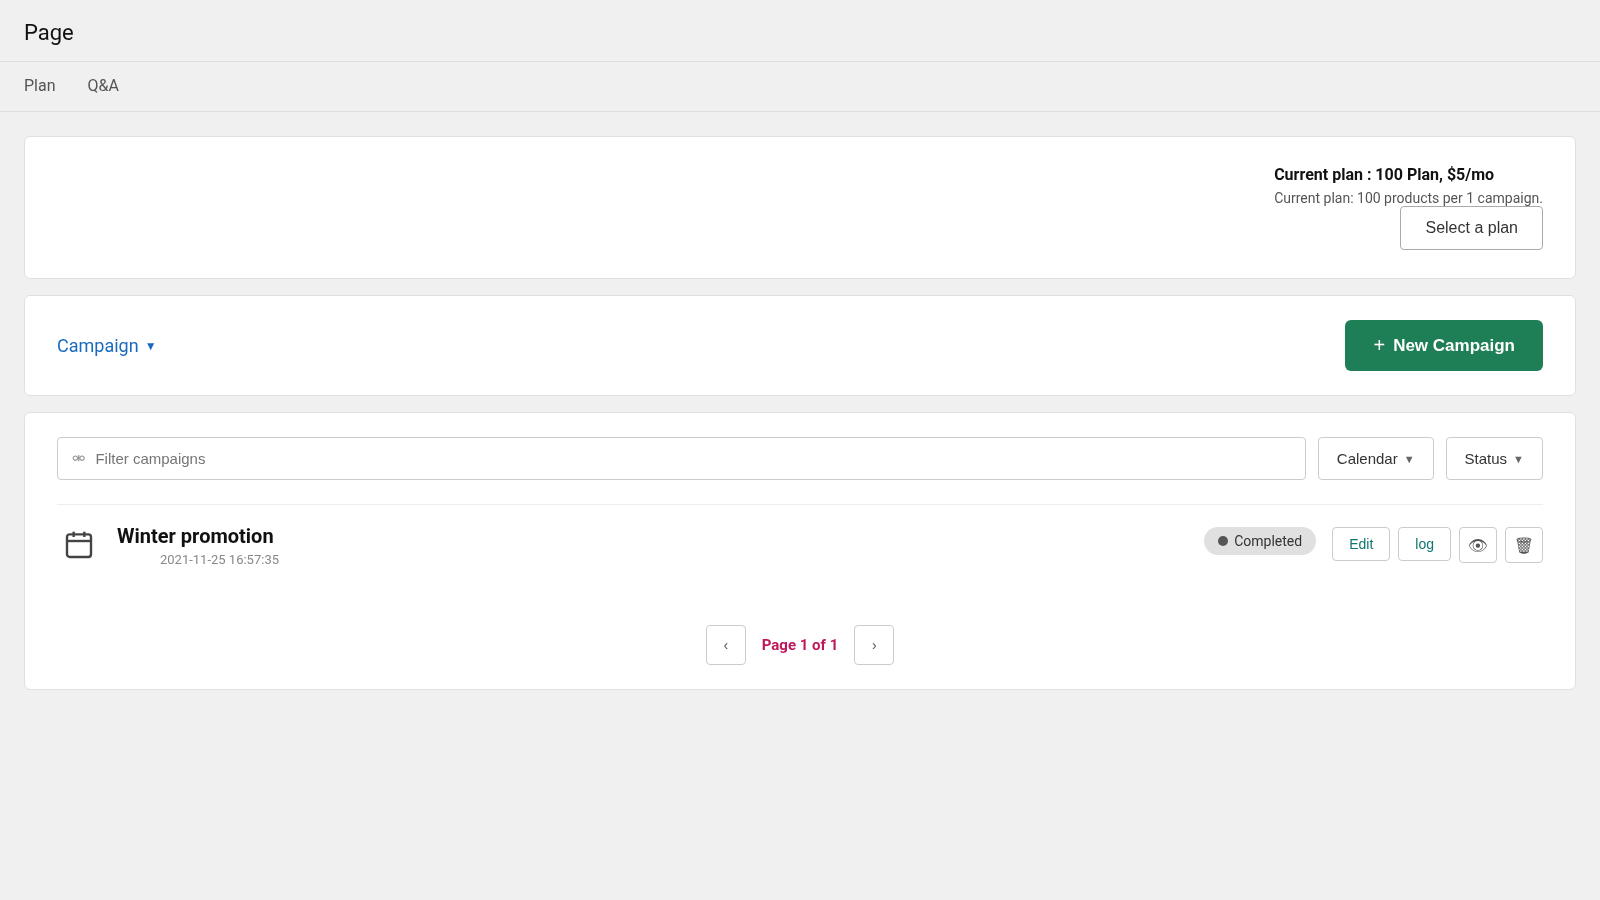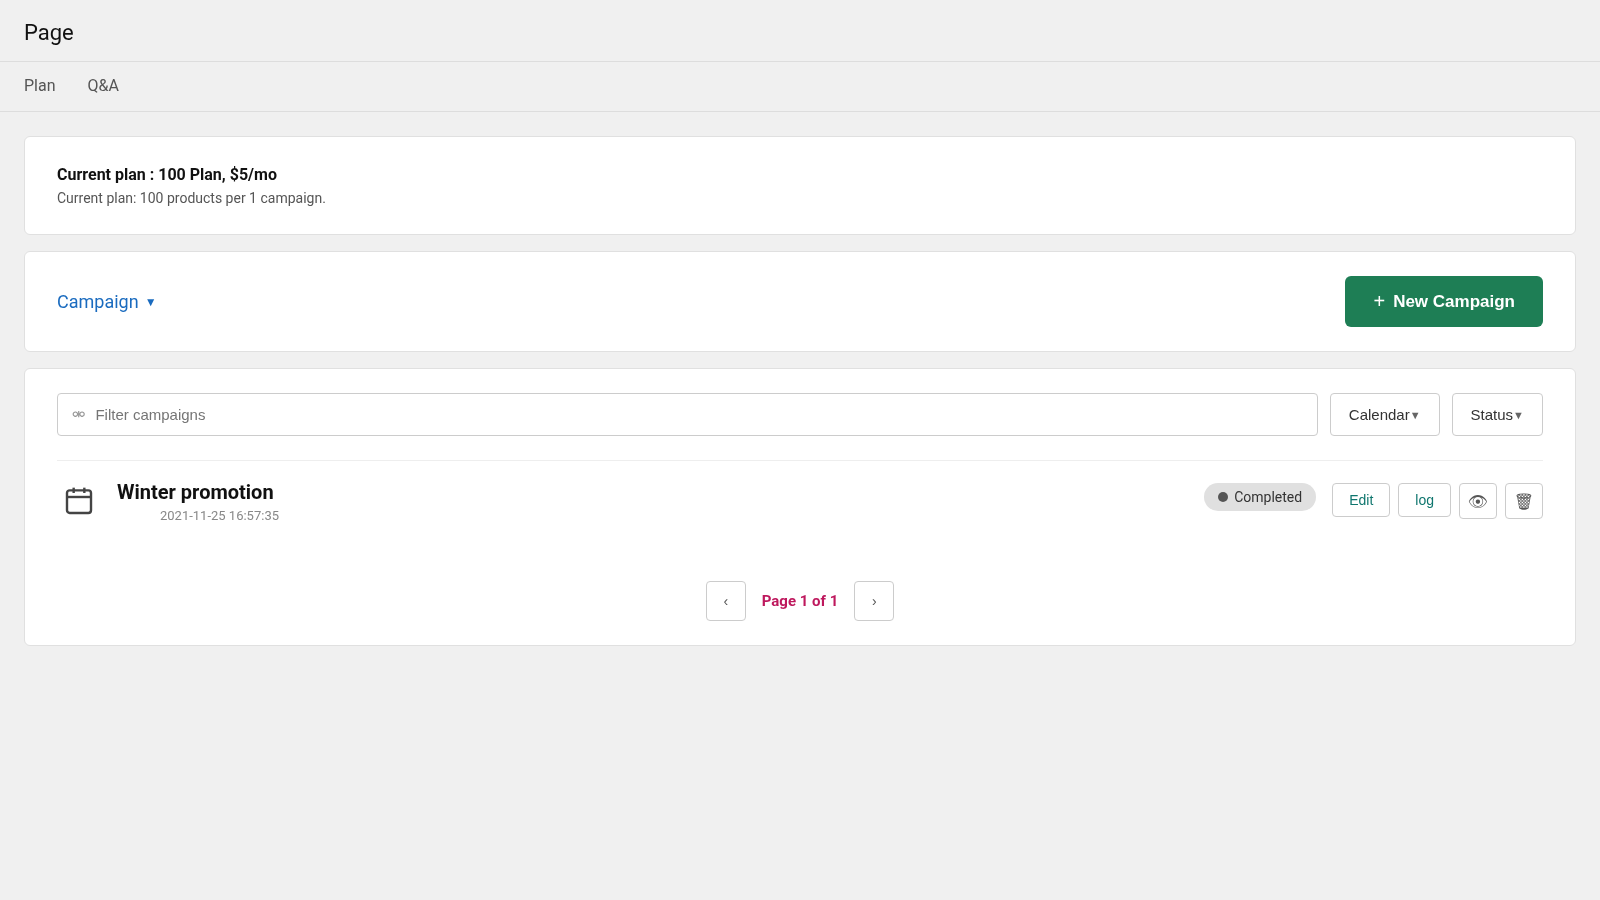--- a/index.html
+++ b/index.html
@@ -60,20 +60,21 @@
       border-radius: 6px;
       border: 1px solid #e0e0e0;
     }
 
     
     .plan-card {
       display: flex;
       align-items: flex-end;
       justify-content: space-between;
       padding: 28px 32px;
+      flex-direction: column;
     }
 
     .plan-info .plan-title {
       font-size: 16px;
       font-weight: 700;
       color: #111;
       margin-bottom: 6px;
     }
 
     .plan-info .plan-desc {
@@ -166,20 +167,21 @@
       outline: none;
       font-size: 15px;
       color: #555;
       padding: 12px 0;
       background: transparent;
     }
 
     .filter-btn {
       display: flex;
       align-items: center;
+      gap: 6px;
       padding: 10px 18px;
       font-size: 15px;
       background: #fff;
       border: 1px solid #ccc;
       border-radius: 4px;
       cursor: pointer;
       color: #333;
     }
 
     .filter-btn .chevron-down {
@@ -321,20 +323,21 @@
   <a class="tab-item">Q&amp;A</a>
 </nav>
 
 <div class="main-content">
 
   <div class="card plan-card">
     <div class="plan-info">
       <div class="plan-title">Current plan : 100 Plan, $5/mo</div>
       <div class="plan-desc">Current plan: 100 products per 1 campaign.</div>
     </div>
+    <button class="select-plan-btn">Select a plan</button>
   </div>
 
   <div class="card campaign-header-card">
     <div class="campaign-label">
       <span>Campaign</span>
       <span class="chevron">▼</span>
     </div>
     <button class="new-campaign-btn">
       <span class="plus-icon">+</span>
       <span>New Campaign</span>

